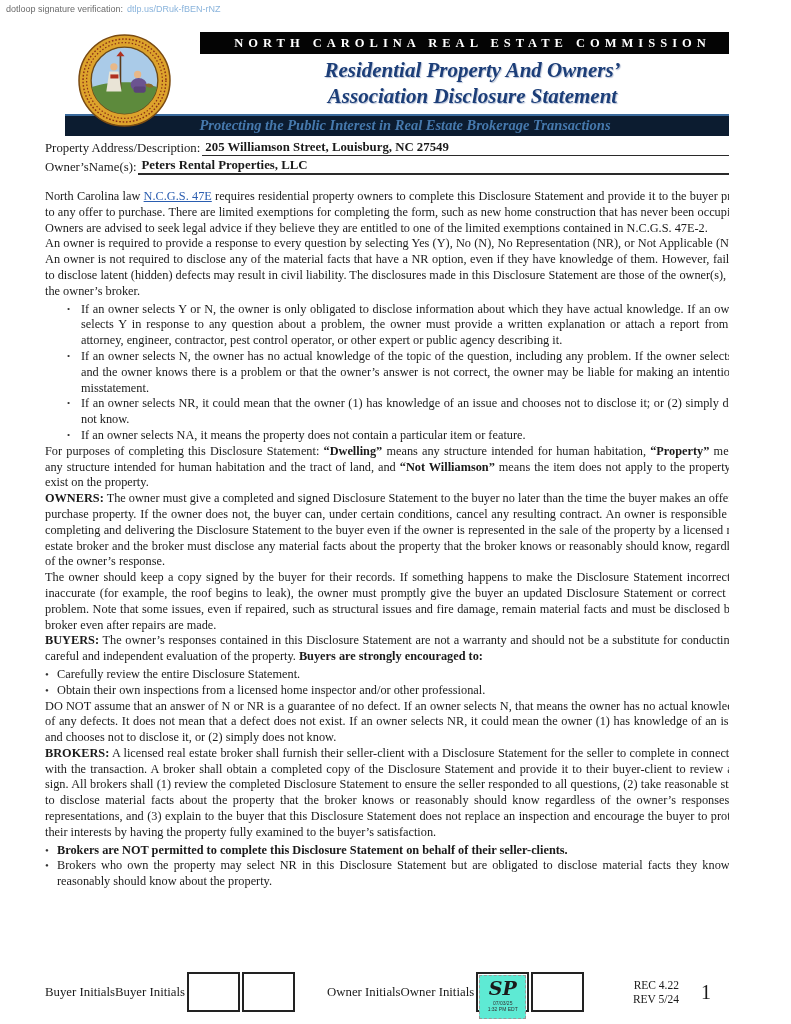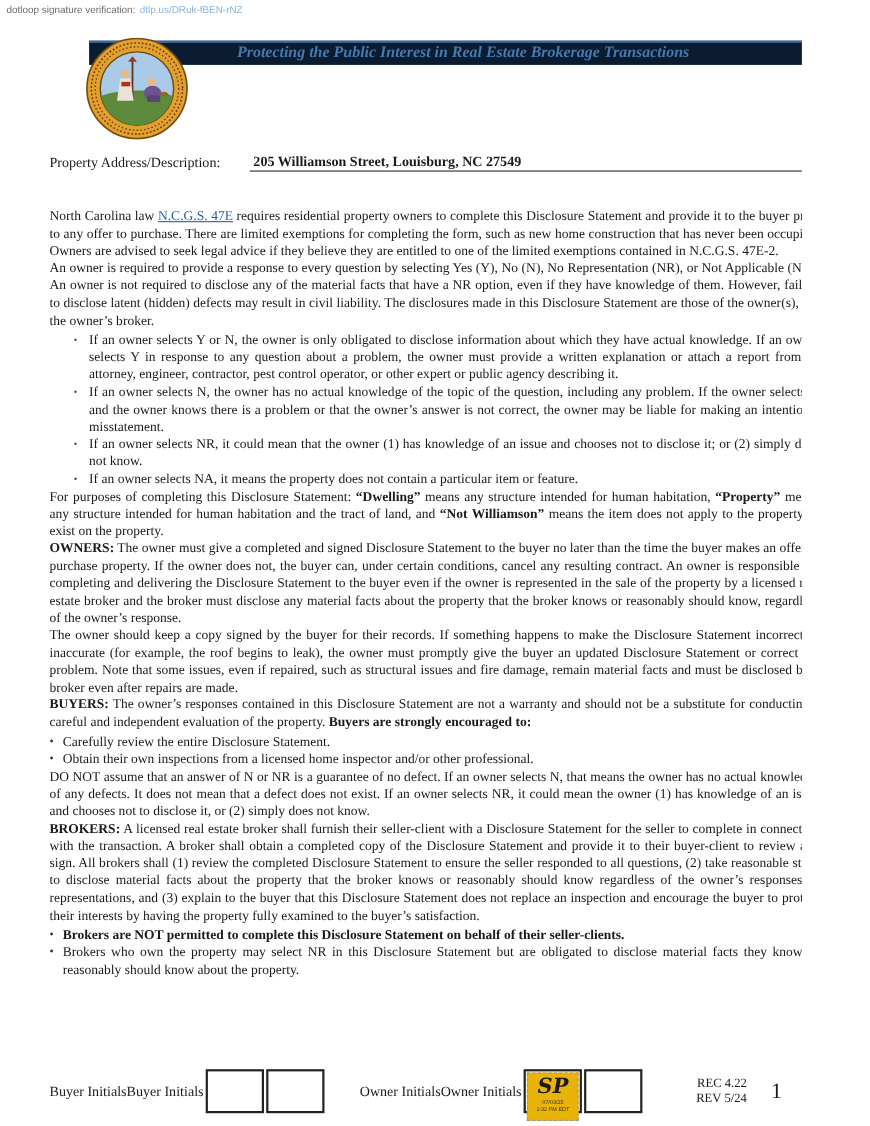--- a/index.html
+++ b/index.html
@@ -29,29 +29,29 @@
     font-weight:bold; font-size:12.5px;
     letter-spacing:5px; padding:4px 2px 3px 2px;
     white-space:nowrap;
   }
   .doc-title {
     color:#1c3e78; font-weight:bold; font-style:italic;
     font-size:21px; line-height:1.22; margin-top:4px;
     text-shadow:1px 1px 1px #b9c2d6;
   }
   .banner2 {
-    margin-top:5px; margin-left:36px; width:680px;
+    margin-top:5px; margin-left:20px; width:680px;
     background:#0c1c30; border-top:2px solid #3a6a9c;
     color:#4679ad; font-weight:bold; font-style:italic;
     font-size:14.5px; text-align:center; padding:1px 0 2px 0;
   }
 
   
   .form-area { position:absolute; top:140px; left:45px; width:700px; font-size:12.8px; }
-  .form-row { display:flex; align-items:flex-end; margin-bottom:2px;gap:25px; }
+  .form-row { display:flex; align-items:flex-end; margin-bottom:2px; }
   .form-label { white-space:nowrap; padding-right:2px; }
   .form-line {
     flex:1; border-bottom:1.4px solid #2a2a2a;
     font-weight:bold; padding:0 0 0 3px; min-height:15px;
   }
   .form-row.thick .form-line { border-bottom:2px solid #2a2a2a; }
 
   
   .bodytext {
     position:absolute; top:189px; left:45px; width:700px;
@@ -75,21 +75,21 @@
   .lbl-stack { display:flex; flex-direction:row; line-height:19px; }
   .init-box {
     width:53px; height:40px; border:2px solid #222;
     margin-left:2px; background:#fff; position:relative;
   }
   .owner-gap { margin-left:32px; }
   .stamp-wrap { position:relative; overflow:visible; }
   .stamp {
     position:absolute; left:1px; top:1px; right:1px; bottom:-9px;
     border:1px dashed #999; display:flex; flex-direction:column;
-    align-items:center; justify-content:flex-start; background:#eab308;
+    align-items:center; justify-content:flex-start; background:#5eead4;
   }
   .stamp-sig { font-style:italic; font-weight:bold; font-size:19px; line-height:24px; font-family:"DejaVu Serif", serif; }
   .stamp-dt { font-size:5px; line-height:6px; font-family:"Liberation Sans", sans-serif; color:#333; }
   .footer-spacer { flex:1; }
   .recrev { text-align:right; font-size:11.5px; line-height:14px; }
   .pagenum { font-size:20px; margin-left:22px; margin-right:6px; }
 </style>
 </head>
 <body>
 
@@ -114,27 +114,38 @@
         <polygon points="42,17 46,22 38,22" fill="#b03020"></polygon>
         <polygon points="31,37 40,37 43,57 28,57" fill="#e9e4d6"></polygon>
         <rect x="32" y="40" width="8" height="4" fill="#b03020"></rect>
         <circle cx="35.5" cy="32.5" r="3.6" fill="#e8b888"></circle>
         <ellipse cx="60" cy="50" rx="8" ry="6.5" fill="#6b5390"></ellipse>
         <rect x="55" y="52" width="12" height="6" rx="2" fill="#5a4378"></rect>
         <circle cx="59" cy="40" r="3.6" fill="#e8b888"></circle>
         <path d="M66,50 q6,-3 9,2 q-5,3 -9,-2" fill="#8a6a2a"></path>
       </g>
     </svg>
+    <div class="head-right">
+      <div class="banner1">NORTH CAROLINA REAL ESTATE COMMISSION</div>
+      <div class="doc-title">
+        <div>Residential Property And Owners’</div>
+        <div>Association Disclosure Statement</div>
+      </div>
+    </div>
     <div class="banner2">Protecting the Public Interest in Real Estate Brokerage Transactions</div>
   </div>
 
   <div class="form-area">
     <div class="form-row">
       <span class="form-label">Property Address/Description:</span>
       <span class="form-line">205 Williamson Street, Louisburg, NC 27549</span>
+    </div>
+    <div class="form-row thick">
+      <span class="form-label">Owner’sName(s):</span>
+      <span class="form-line">Peters Rental Properties, LLC</span>
     </div>
   </div>
 
   <div class="bodytext">
 
     <div class="para">
       <span>North Carolina law </span><span class="doclink">N.C.G.S. 47E</span><span> requires residential property owners to complete this Disclosure Statement and provide it to the buyer prior to any offer to purchase. There are limited exemptions for completing the form, such as new home construction that has never been occupied. Owners are advised to seek legal advice if they believe they are entitled to one of the limited exemptions contained in N.C.G.S. 47E-2.</span>
     </div>
 
     <div class="para">An owner is required to provide a response to every question by selecting Yes (Y), No (N), No Representation (NR), or Not Applicable (NA). An owner is not required to disclose any of the material facts that have a NR option, even if they have knowledge of them. However, failure to disclose latent (hidden) defects may result in civil liability. The disclosures made in this Disclosure Statement are those of the owner(s), not the owner’s broker.</div>

